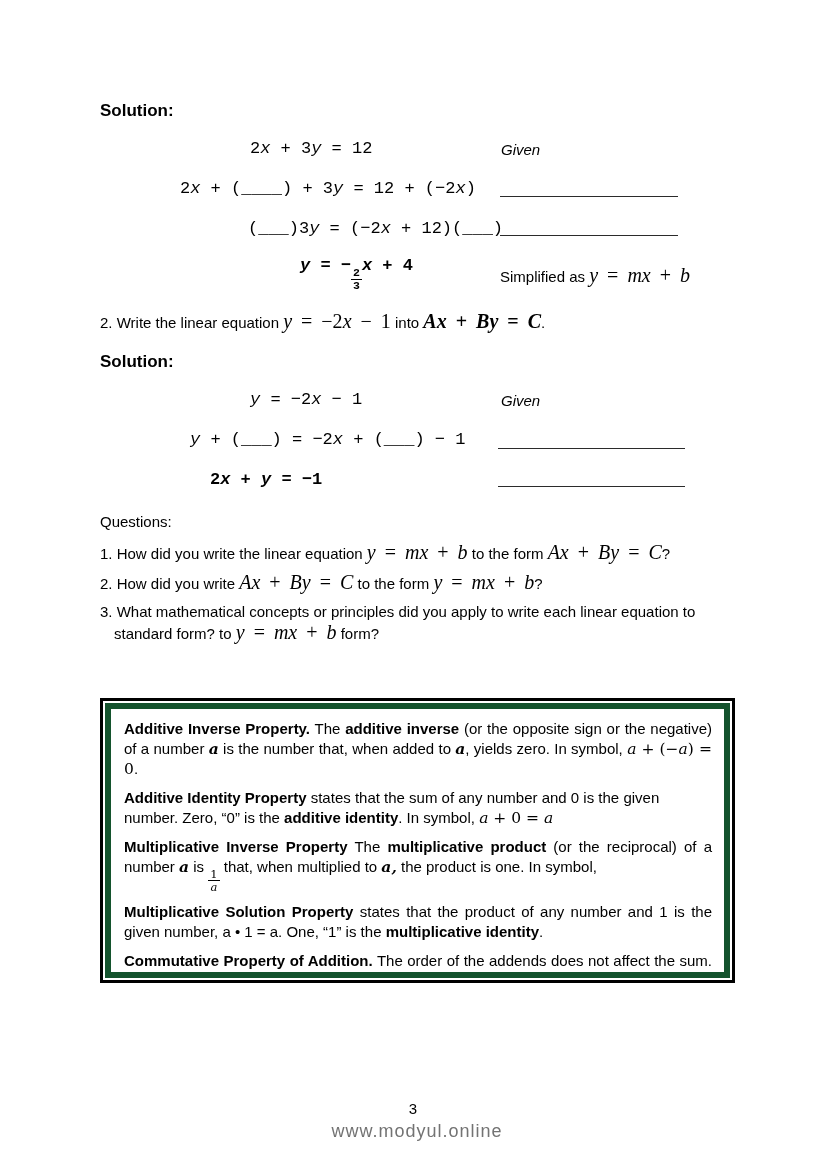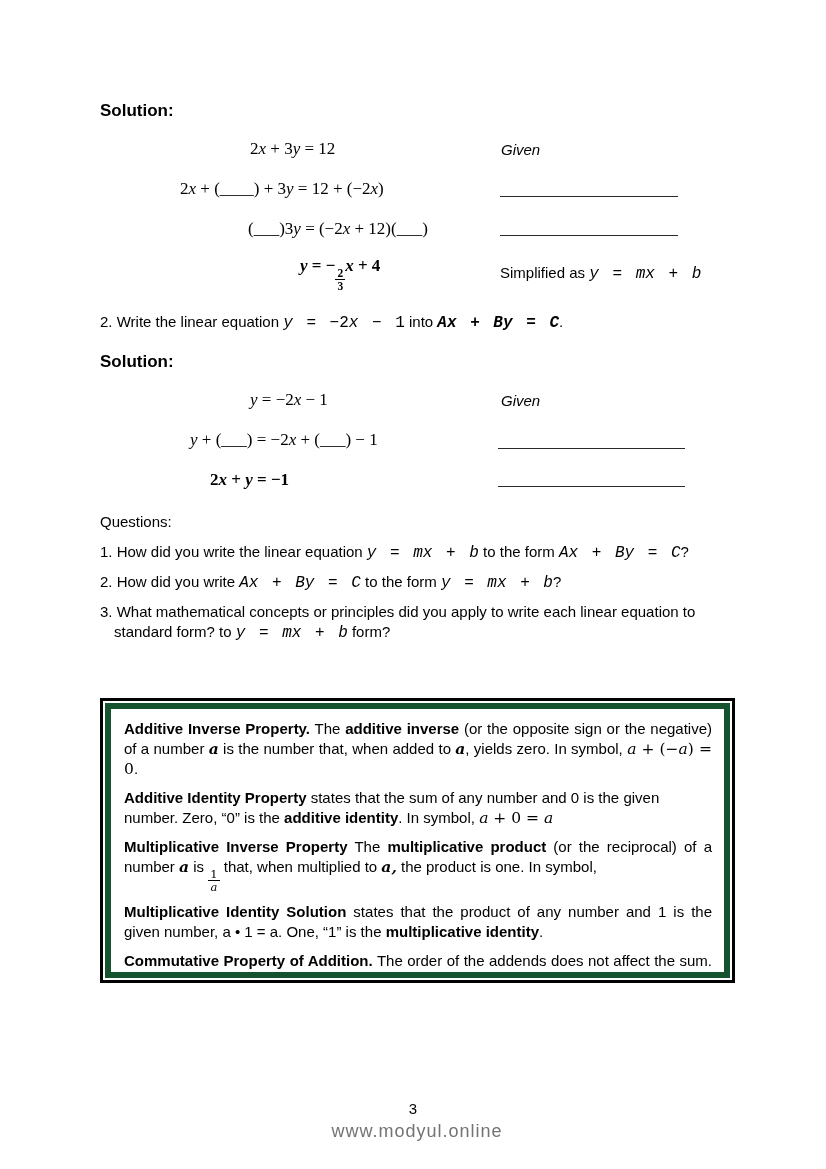--- a/index.html
+++ b/index.html
@@ -9,22 +9,22 @@
     background:#ffffff;
     font-family:"Liberation Sans",sans-serif;
     color:#000;
     overflow:hidden;
   }
   .abs{position:absolute;white-space:nowrap;}
   .bold{font-weight:bold;}
   .it{font-style:italic;}
   .txt15{font-size:15px;line-height:19px;}
   .heading{font-size:17px;font-weight:bold;}
-  .math{font-family:Liberation Serif, serif;font-size:17px;}
-  .mq{font-family:Liberation Mono, monospace;font-size:16px;word-spacing:4px;}
+  .math{font-family:Liberation Mono, monospace;font-size:17px;}
+  .mq{font-family:Liberation Serif, serif;font-size:20px;word-spacing:4px;}
   .mbox{font-family:"DejaVu Serif",serif;font-size:15.5px;}
   .mi{font-family:"DejaVu Serif",serif;font-style:italic;font-weight:bold;font-size:15.5px;}
   .note{font-size:15px;}
   .blank-line{position:absolute;height:0;border-bottom:1.6px solid #2b2b2b;}
   .frac{display:inline-flex;flex-direction:column;text-align:center;vertical-align:-6px;font-size:11.5px;line-height:1.05;}
   .frac .num{border-bottom:1.3px solid #000;padding:0 2px;}
   .frac .den{padding:0 2px;}
   .qline{font-size:15px;line-height:20px;white-space:nowrap;}
   .box{
     position:absolute;left:100px;top:698px;width:635px;height:285px;
@@ -102,21 +102,21 @@
 
       <p><span class="bold">Additive Inverse Property.</span><span> The </span><span class="bold">additive inverse</span><span> (or the opposite sign or the negative) of a number </span><span class="mi">a</span><span> is the number that, when added to </span><span class="mi">a</span><span>, yields zero. In symbol, </span><span class="mbox mathfmt"><i>a</i> + (−<i>a</i>) = 0</span><span>.</span></p>
 
       <p class="left"><span class="bold">Additive Identity Property</span><span> states that the sum of any number and 0 is the given number. Zero, “0” is the </span><span class="bold">additive identity</span><span>. In symbol, </span><span class="mbox mathfmt"><i>a</i> + 0 = <i>a</i></span></p>
 
       <p><span class="bold">Multiplicative Inverse Property</span><span> The </span><span class="bold">multiplicative product</span><span> (or the reciprocal) of a number </span><span class="mi">a</span><span> is </span><span class="frac mbox">
             <span class="num">1</span>
             <span class="den it">a</span>
           </span><span> that, when multiplied to </span><span class="mi">a,</span><span> the product is one. In symbol,</span></p>
 
-      <p><span class="bold">Multiplicative Identity Solution</span><span> states that the product of any number and 1 is the given number, a • 1 = a. One, “1” is the </span><span class="bold">multiplicative identity</span><span>.</span></p>
+      <p><span class="bold">Multiplicative Solution Property</span><span> states that the product of any number and 1 is the given number, a • 1 = a. One, “1” is the </span><span class="bold">multiplicative identity</span><span>.</span></p>
 
       <p><span class="bold">Commutative Property of Addition.</span><span> The order of the addends does not affect the sum. In symbol, </span><span class="mbox mathfmt"><i>a</i> + <i>b</i> = <i>b</i> + <i>a</i></span><span>.</span></p>
 
     </div>
   </div>
 
   <div class="footer-num">3</div>
   <div class="watermark">www.modyul.online</div>
 
 </div>

